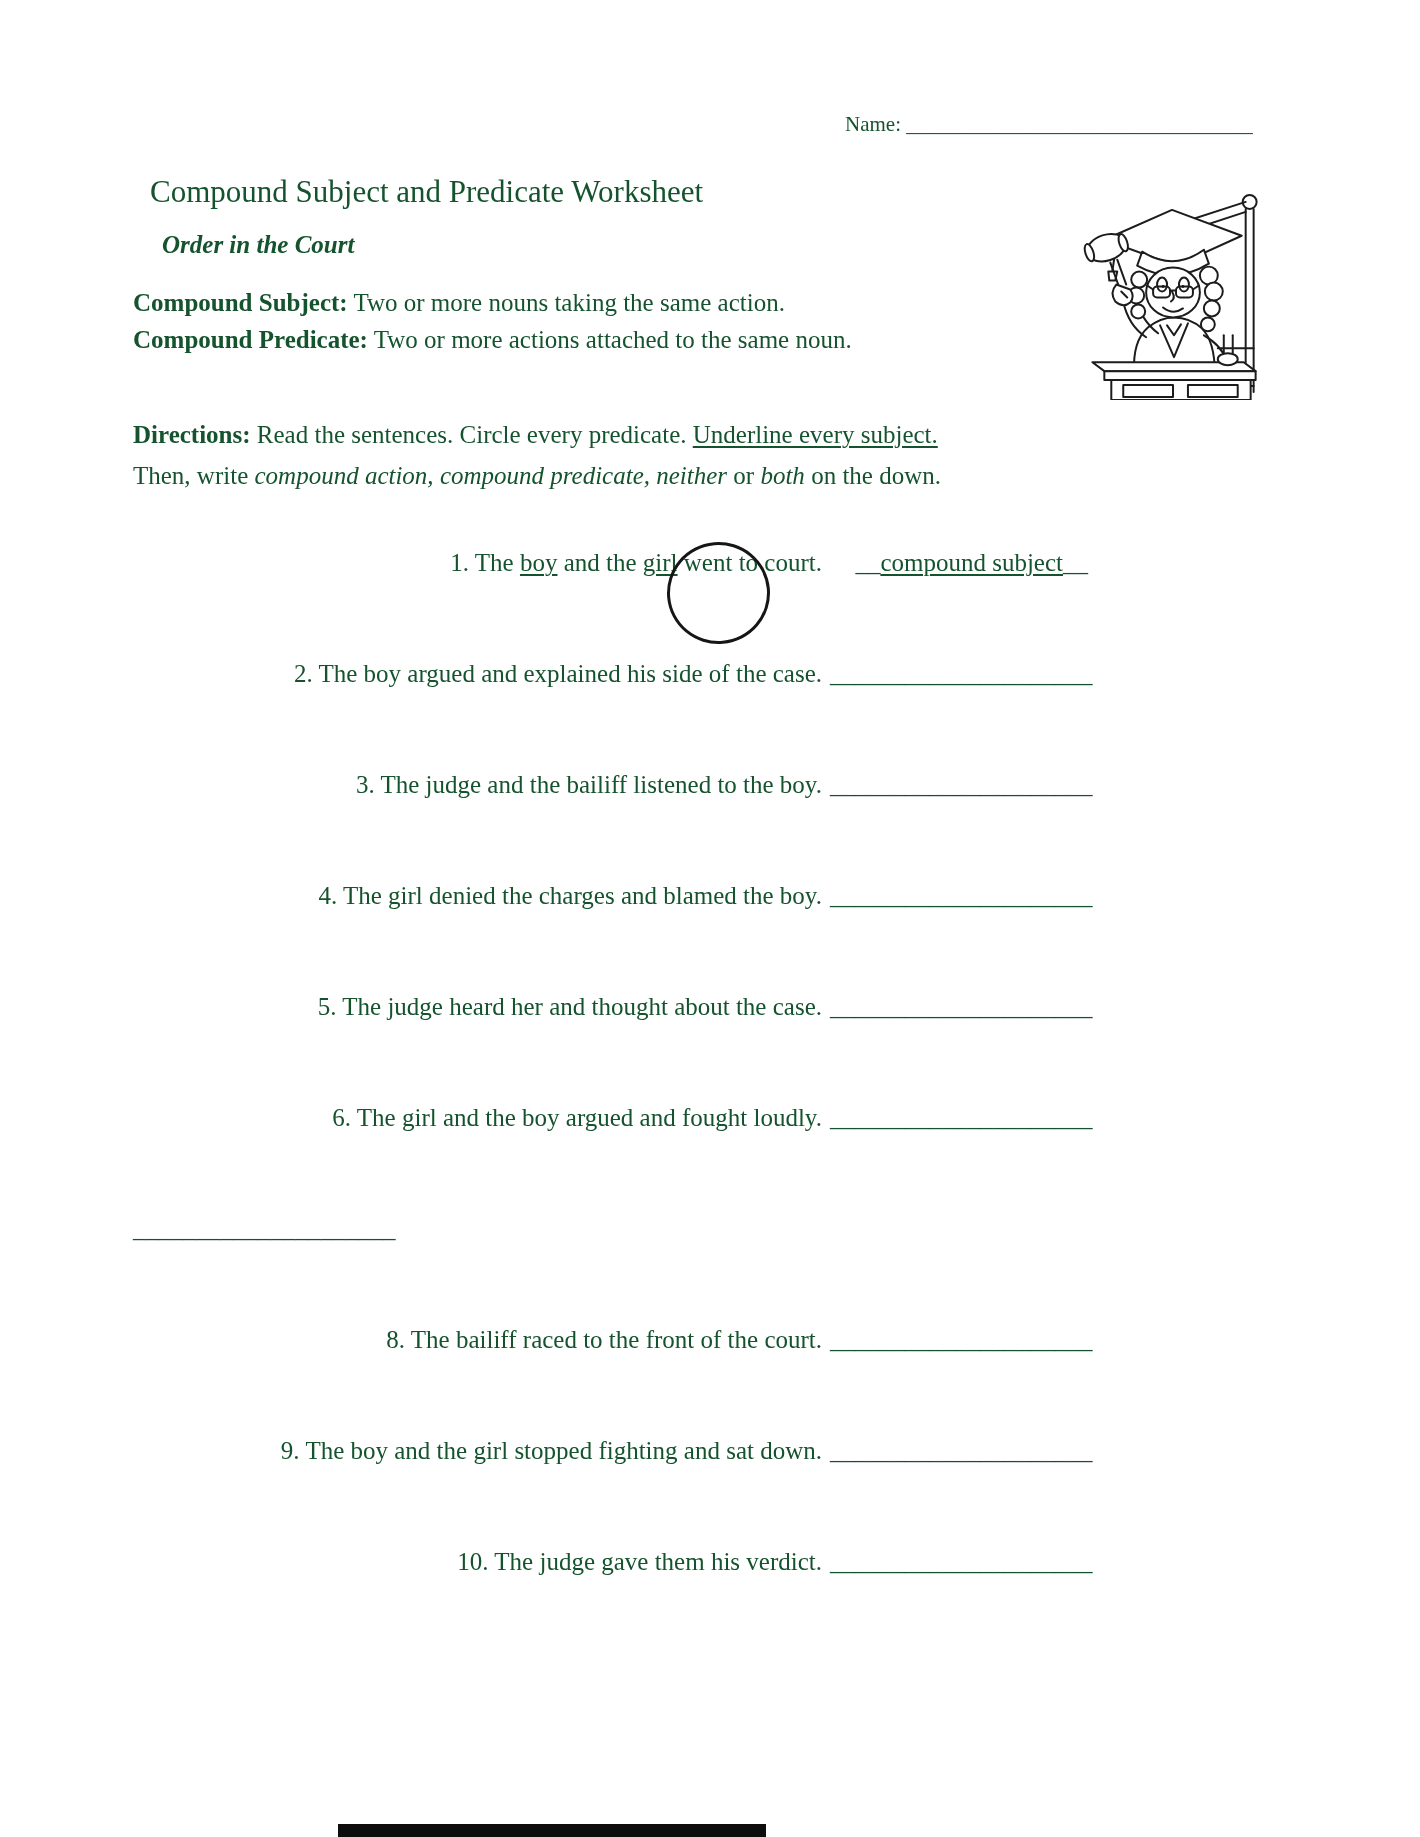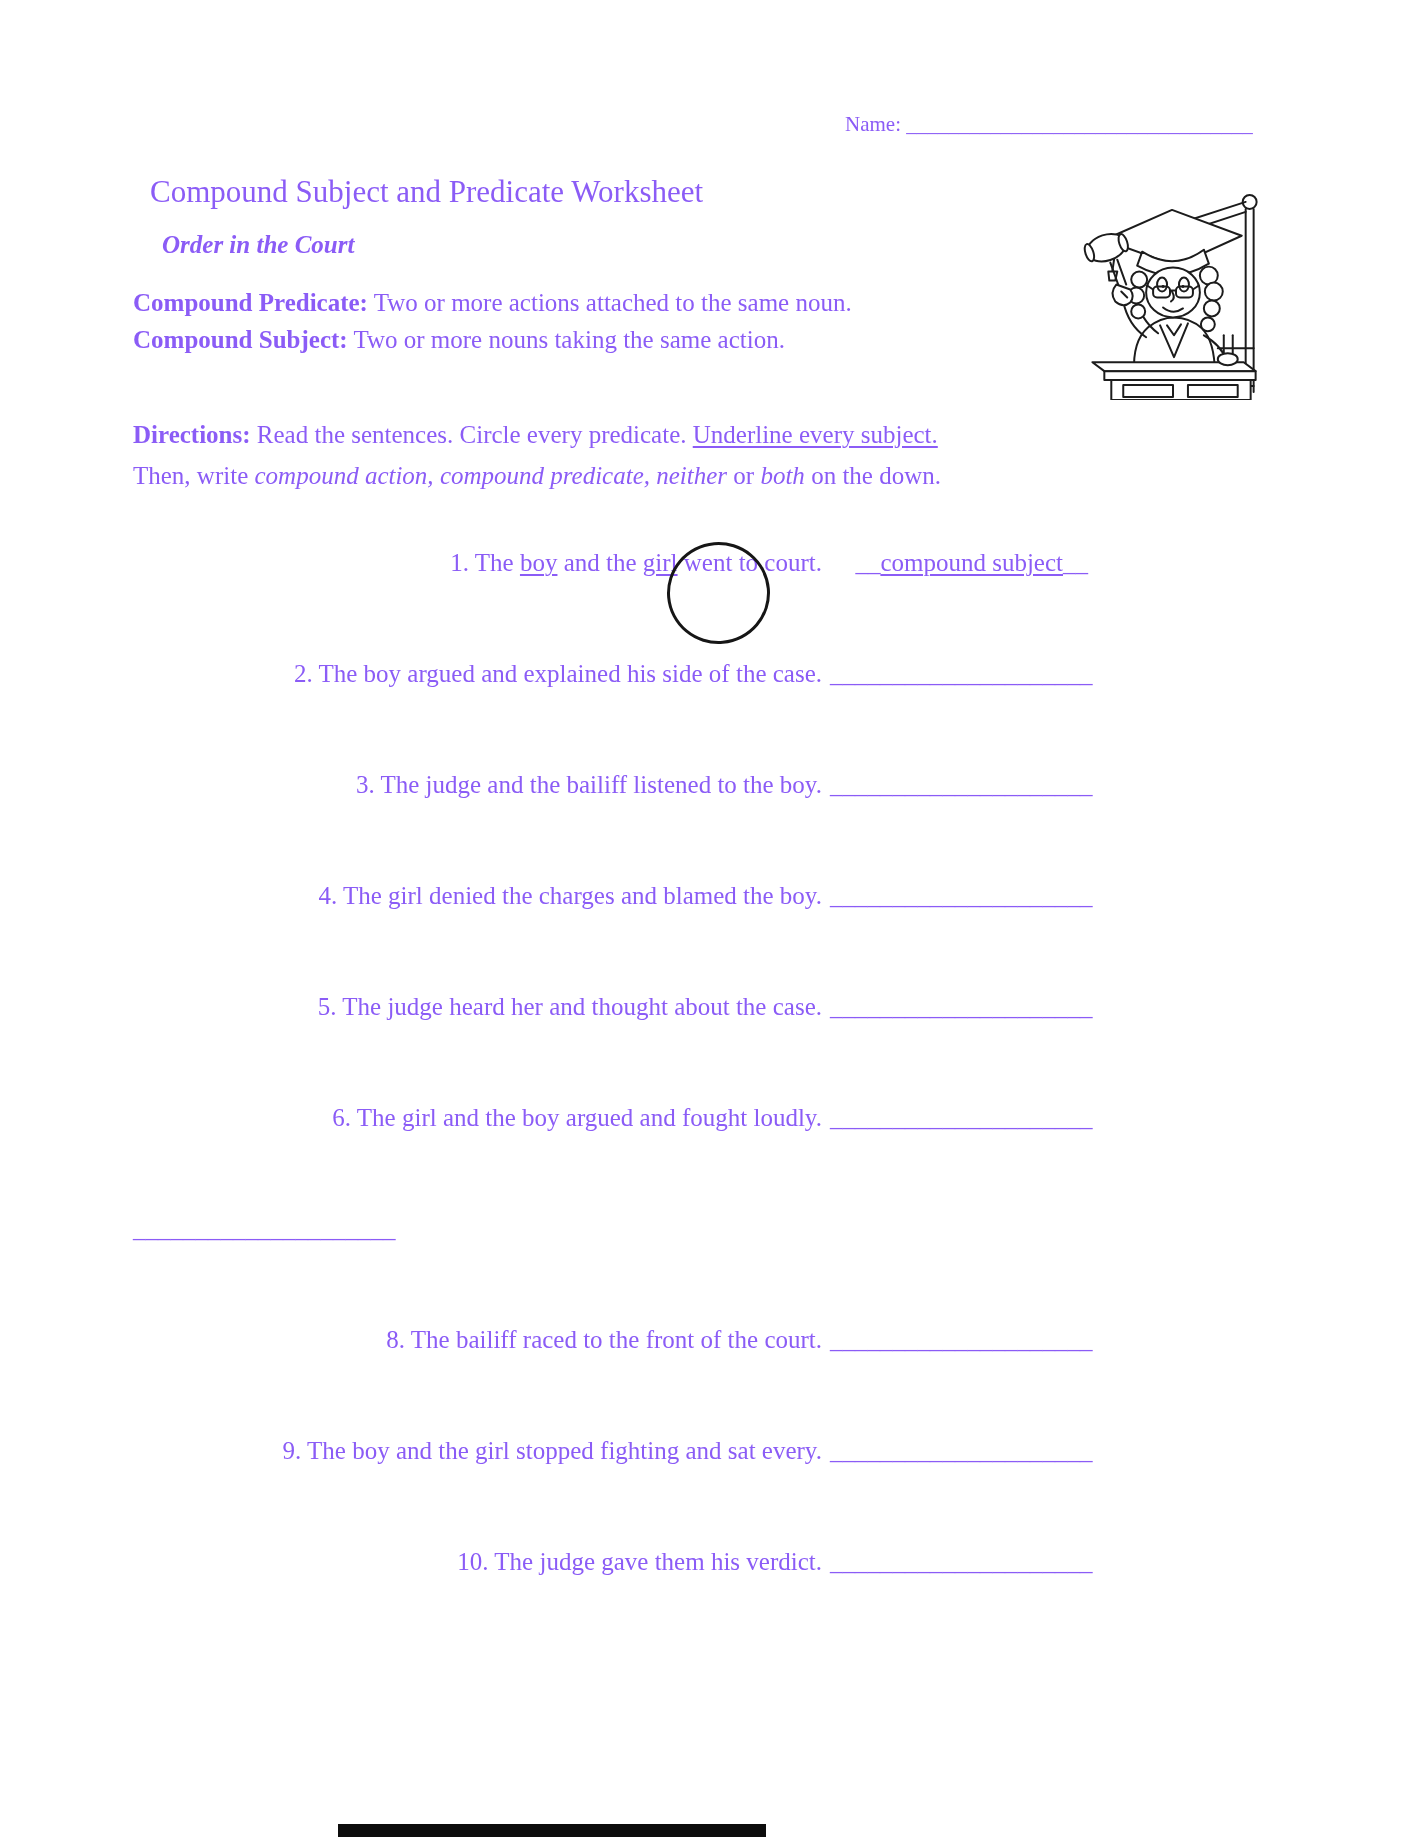--- a/index.html
+++ b/index.html
@@ -1,21 +1,21 @@
 <!DOCTYPE html>
 <html><head>
 <meta charset="utf-8">
 <style>
   html,body{margin:0;padding:0;background:#e8e8e8;}
   .page{
     position:relative;
     width:1420px;height:1837px;
     background:#ffffff;
     font-family:"Liberation Serif", serif;
-    color:#8b5cf6;
+    color:#14532d;
     overflow:hidden;
     margin:0 auto;
   }
   .name-row{position:absolute;top:112px;left:845px;font-size:21px;white-space:nowrap;}
   .name-line{letter-spacing:0;}
   .title{position:absolute;top:174px;left:150px;font-size:31px;font-weight:normal;margin:0;}
   .subtitle{position:absolute;top:219px;left:150px;font-size:25px;font-weight:bold;font-style:italic;margin:12px;}
   .judge-wrap{position:absolute;top:186px;left:1076px;width:200px;height:214px;}
   .definitions{position:absolute;top:284px;left:133px;font-size:25px;line-height:37px;}
   .directions{position:absolute;top:414px;left:133px;width:960px;font-size:25px;line-height:41px;}
@@ -119,22 +119,22 @@
         <rect x="35" y="195" width="140" height="20" fill="#fff"></rect>
         <rect x="47" y="200" width="50" height="12"></rect>
         <rect x="112" y="200" width="50" height="12"></rect>
 
         <ellipse cx="152" cy="174" rx="10" ry="6" fill="#fff"></ellipse>
       </g>
     </svg>
   </div>
 
   <div class="definitions">
+    <div><b>Compound Subject:</b><span> Two or more nouns taking the same action.</span></div>
     <div><b>Compound Predicate:</b><span> Two or more actions attached to the same noun.</span></div>
-    <div><b>Compound Subject:</b><span> Two or more nouns taking the same action.</span></div>
   </div>
 
   <div class="directions">
     <b>Directions:</b><span> Read the sentences. Circle every predicate. </span><span class="ul">Underline every subject.</span><br>
     <span>Then, write </span><i>compound action,</i><span> </span><i>compound predicate,</i><span> </span><i>neither</i><span> or </span><i>both</i><span> on the down.</span>
   </div>
 
   <div class="items">
 
     <div class="item-row">
@@ -174,21 +174,21 @@
     <div class="item-row">
       <div class="answer"><span>_____________________</span></div>
     </div>
 
     <div class="item-row">
       <div class="sentence"><span>8.</span><span> The bailiff raced to the front of the court.</span></div>
       <div class="answer"><span>_____________________</span></div>
     </div>
 
     <div class="item-row">
-      <div class="sentence"><span>9.</span><span> The boy and the girl stopped fighting and sat every.</span></div>
+      <div class="sentence"><span>9.</span><span> The boy and the girl stopped fighting and sat down.</span></div>
       <div class="answer"><span>_____________________</span></div>
     </div>
 
     <div class="item-row">
       <div class="sentence"><span>10.</span><span> The judge gave them his verdict.</span></div>
       <div class="answer"><span>_____________________</span></div>
     </div>
 
   </div>
 

